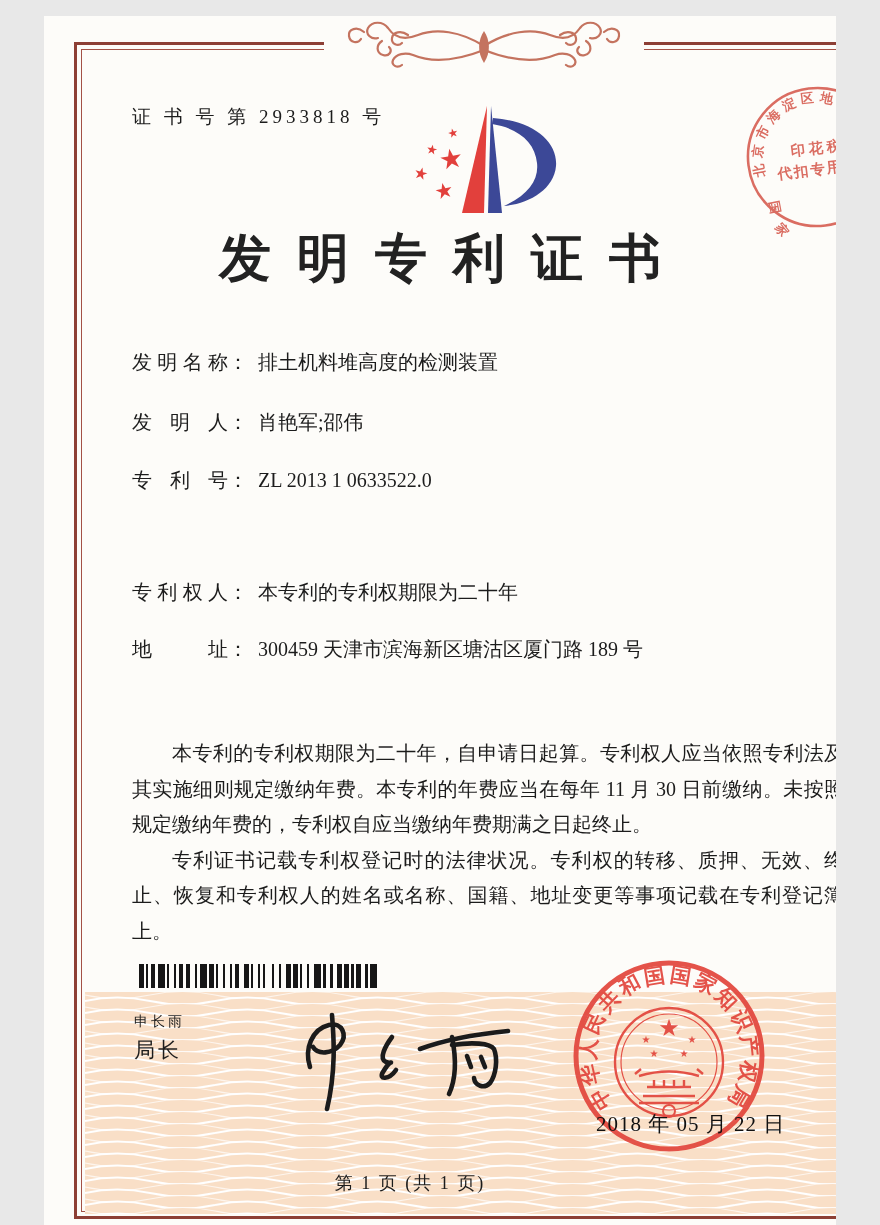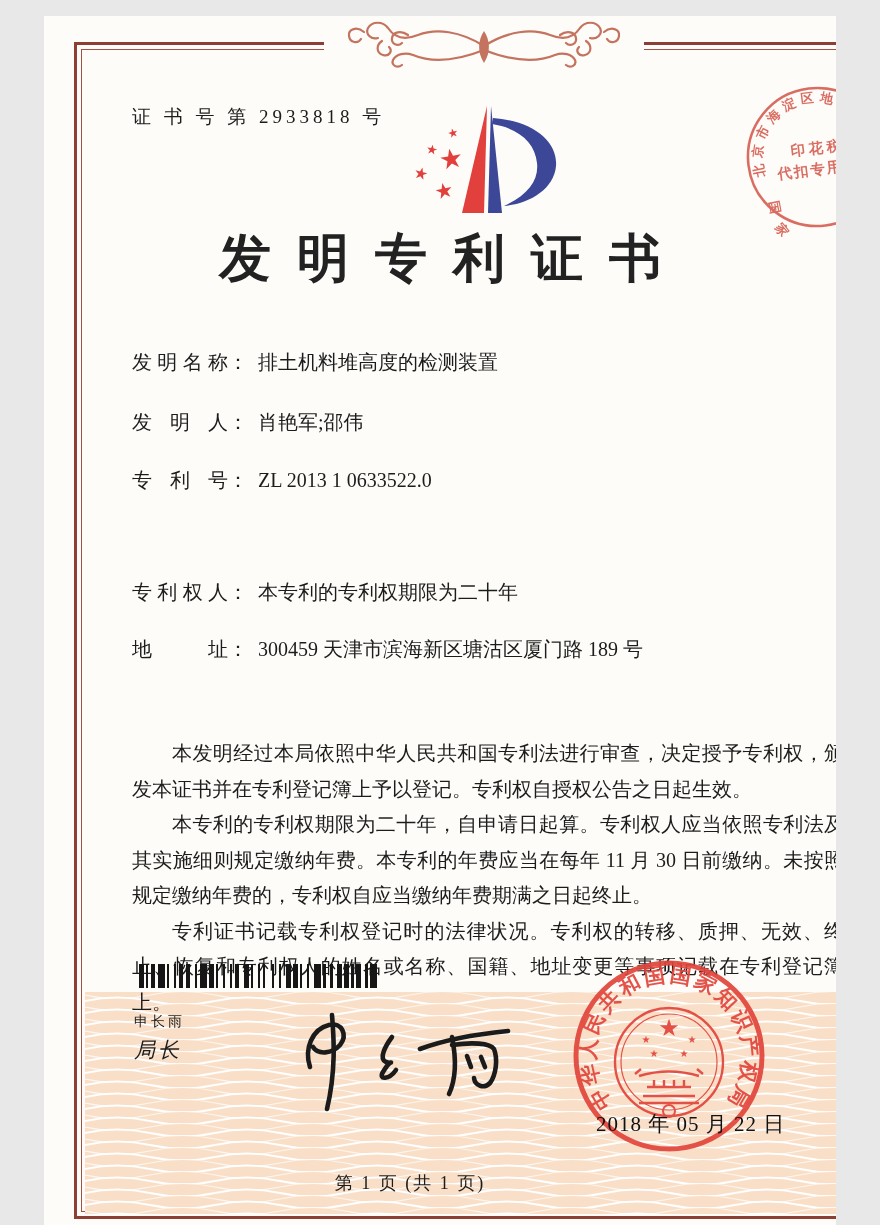--- a/index.html
+++ b/index.html
@@ -31,21 +31,21 @@
   .body-text{position:absolute; left:88px; top:720px; width:712px;
     font-size:20px; line-height:35.5px; text-align:justify;}
   .body-text p{margin:0; text-indent:2em;}
   
   .barcode{position:absolute; left:95px; top:948px; width:238px; height:24px; display:flex;}
   .barcode span{display:block; height:100%;}
   .bc-bar{background:#161616;}
   .bc-sp{background:transparent;}
   
   .signer-title{position:absolute; left:90px; top:1020px; font-size:21px; letter-spacing:3px;
-    font-family:"Liberation Sans","DejaVu Sans",sans-serif;font-style:italic;}
+    font-family:"Liberation Sans","DejaVu Sans",sans-serif;}
   .signer-name{position:absolute; left:90px; top:997px; font-size:14px; letter-spacing:3px;
     font-family:Liberation Serif, serif;}
   .signature{position:absolute; left:238px; top:993px; width:240px; height:105px;}
   
   .tax-stamp{position:absolute; left:698px; top:66px; width:150px; height:150px;
     transform:rotate(-7deg); opacity:.88;}
   .big-seal{position:absolute; left:525px; top:940px; width:200px; height:200px; opacity:.92;}
   .seal-date{position:absolute; left:552px; top:1094px; font-size:21px; letter-spacing:1px; color:#111;}
   
   .footer{position:absolute; left:0; right:60px; top:1155px; text-align:center;
@@ -131,21 +131,20 @@
     <span class="flabel">专利号</span><span>：</span><span class="fvalue">ZL 2013 1 0633522.0</span>
   </div>
   <div class="frow" style="top:563px">
     <span class="flabel">专利权人</span><span>：</span><span class="fvalue">本专利的专利权期限为二十年</span>
   </div>
   <div class="frow" style="top:620px">
     <span class="flabel">地址</span><span>：</span><span class="fvalue">300459 天津市滨海新区塘沽区厦门路 189 号</span>
   </div>
 
   <div class="body-text">
-    <p>本发明经过本局依照中华人民共和国专利法进行审查，决定授予专利权，颁发本证书并在专利登记簿上予以登记。专利权自授权公告之日起生效。</p>
     <p>本专利的专利权期限为二十年，自申请日起算。专利权人应当依照专利法及其实施细则规定缴纳年费。本专利的年费应当在每年 11 月 30 日前缴纳。未按照规定缴纳年费的，专利权自应当缴纳年费期满之日起终止。</p>
     <p>专利证书记载专利权登记时的法律状况。专利权的转移、质押、无效、终止、恢复和专利权人的姓名或名称、国籍、地址变更等事项记载在专利登记簿上。</p>
   </div>
 
   <div class="barcode">
       <span class="bc-bar" style="flex-grow: 2;"></span>
       <span class="bc-sp" style="flex-grow: 1;"></span>
       <span class="bc-bar" style="flex-grow: 1;"></span>
       <span class="bc-sp" style="flex-grow: 1;"></span>
       <span class="bc-bar" style="flex-grow: 2;"></span>

